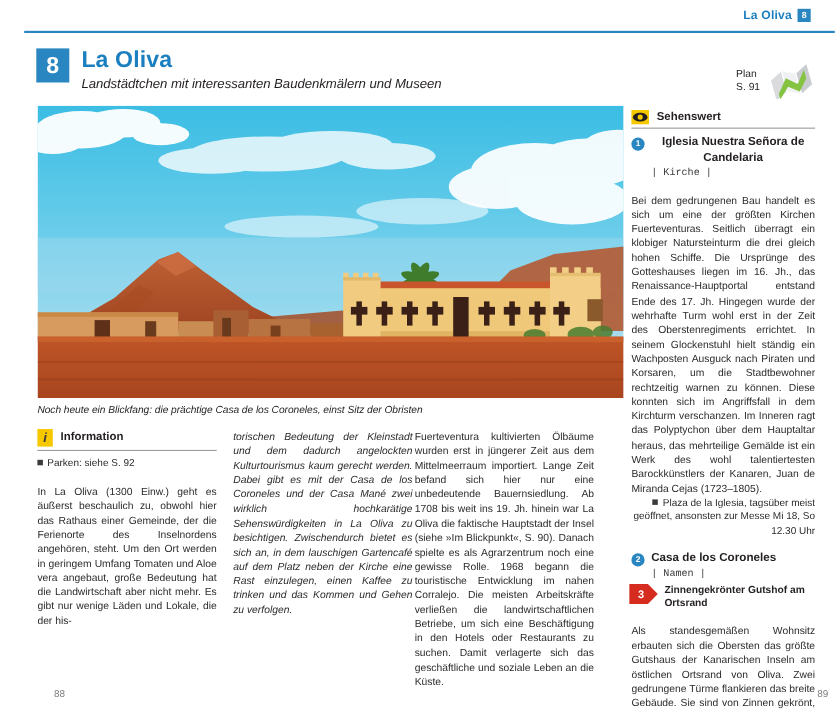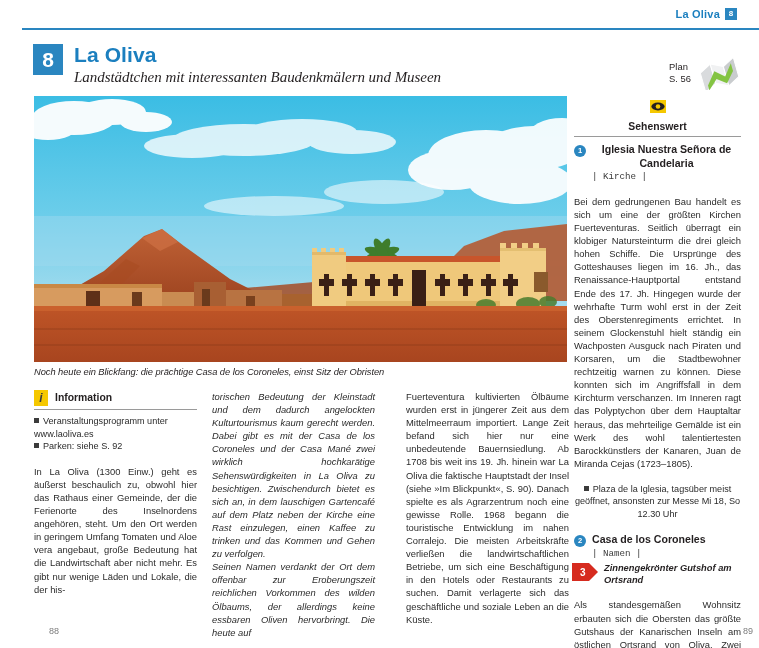--- a/index.html
+++ b/index.html
@@ -75,26 +75,25 @@
   }
   .title-texts { padding-top: 0px; }
   .main-title {
     font-size: 21px;
     font-weight: bold;
     color: #1b7fbf;
     line-height: 1;
     letter-spacing: .1px;
   }
   .subtitle {
-    font-size: 15px;
+    font-size: 12px;
     font-style: italic;
     color: #231f20;
     margin-top: 4px;
     letter-spacing: -.05px;
-    font-family: Liberation Serif, serif;
   }
 
   
   .plan-box {
     position: absolute;
     right: 18px;
     top: 56px;
     display: flex;
     align-items: center;
     gap: 6px;
@@ -133,21 +132,21 @@
     top: 390px;
     font-size: 9.4px;
     line-height: 13.1px;
     text-align: justify;
     color: #2b2b2b;
     hyphens: manual;
   }
   .col p { margin: 0; }
   .col-1 { left: 34px;  width: 163px; }
   .col-2 { left: 212px; width: 163px; font-style: italic; }
-  .col-3 { left: 406px; width: 163px; }
+  .col-3 { left: 377px; width: 163px; }
 
   
   .info-head {
     display: flex;
     align-items: center;
     gap: 7px;
     margin-bottom: 2px;
   }
   .info-i {
     width: 14px; height: 16px;
@@ -188,23 +187,22 @@
     left: 574px;
     top: 100px;
     width: 167px;
     font-size: 9.4px;
     line-height: 13.1px;
     text-align: justify;
     color: #2b2b2b;
   }
   .see-head {
     display: flex;
-    align-items: center;
+    align-items: flex-start;
     gap: 7px;
-    flex-direction: column;
   }
   .eye-icon {
     width: 16px; height: 13px;
     background: #f5c800;
     display: flex;
     align-items: center;
     justify-content: center;
   }
   .see-title {
     font-size: 10.4px;
@@ -247,40 +245,39 @@
     color: #3a3a3a;
     margin-left: 18px;
     line-height: 13px;
     font-family: Liberation Mono, monospace;
   }
   .sb-body { margin-top: 12px; }
   .sb-body p { margin: 0; }
   .sb-note {
     font-size: 9.1px;
     line-height: 12.6px;
-    text-align: center;
-    margin-top: 13px;
+    text-align: right;
+    margin-top: 1px;
   }
   .poi2-wrap { margin-top: 12px; }
   .tip-row {
     display: flex;
     align-items: flex-start;
     gap: 6px;
     margin-top: 1px;
   }
   .tip-arrow {
     flex: 0 0 auto;
     width: 26px; height: 22px;
     position: relative;
     margin-left: -2px;
   }
   .tip-arrow svg { display:block; }
   .tip-text {
     font-size: 9.3px;
-    font-style: italic;
     font-weight: bold;
     color: #231f20;
     line-height: 12.4px;
     text-align: left;
     padding-top: 1px;
   }
 
   
   .folio {
     position: absolute;
@@ -305,21 +302,21 @@
   <div class="chapter-num">8</div>
   <div class="title-texts">
     <div class="main-title">La Oliva</div>
     <div class="subtitle">Landstädtchen mit interessanten Baudenkmälern und Museen</div>
   </div>
 </div>
 
 <div class="plan-box">
   <div class="plan-text">
     <div>Plan</div>
-    <div>S. 56</div>
+    <div>S. 91</div>
   </div>
   <span class="map-icon">
     <svg viewBox="0 0 44 34" width="44" height="34">
       <g transform="rotate(-16 22 17)">
         <polygon points="4,12 16,6 16,26 4,32" fill="#d9dbdd" stroke="#ffffff" stroke-width="1"></polygon>
         <polygon points="16,6 28,12 28,32 16,26" fill="#f0f1f2" stroke="#ffffff" stroke-width="1"></polygon>
         <polygon points="28,12 40,6 40,26 28,32" fill="#c9ccce" stroke="#ffffff" stroke-width="1"></polygon>
         <path d="M8,26 L18,14 L27,22 L36,11 L36,19 L27,29 L18,22 L8,31 Z" fill="#84c442"></path>
       </g>
     </svg>
@@ -467,31 +464,29 @@
 <div class="caption">Noch heute ein Blickfang: die prächtige Casa de los Coroneles, einst Sitz der Obristen</div>
 
 <div class="col col-1">
   <div class="info-box">
     <div class="info-head">
       <span class="info-i">i</span>
       <span class="info-title">Information</span>
     </div>
     <div class="info-rule"></div>
     <div class="bullets">
-      <span class="bullet-line"><span class="sq"></span><span>Veranstaltungsprogramm unter www.laoliva.es</span></span>
       <span class="bullet-line"><span class="sq"></span><span>Parken: siehe S. 92</span></span>
     </div>
   </div>
   <div class="info-gap"></div>
   <p>In La Oliva (1300 Einw.) geht es äußerst beschaulich zu, obwohl hier das Rathaus einer Gemeinde, der die Ferienorte des Inselnordens angehören, steht. Um den Ort werden in geringem Umfang Tomaten und Aloe vera angebaut, große Bedeutung hat die Landwirtschaft aber nicht mehr. Es gibt nur wenige Läden und Lokale, die der his-</p>
 </div>
 
 <div class="col col-2">
   <p>torischen Bedeutung der Kleinstadt und dem dadurch angelockten Kulturtourismus kaum gerecht werden. Dabei gibt es mit der Casa de los Coroneles und der Casa Mané zwei wirklich hochkarätige Sehenswürdigkeiten in La Oliva zu besichtigen. Zwischendurch bietet es sich an, in dem lauschigen Gartencafé auf dem Platz neben der Kirche eine Rast einzulegen, einen Kaffee zu trinken und das Kommen und Gehen zu verfolgen.</p>
-  <p>Seinen Namen verdankt der Ort dem offenbar zur Eroberungszeit reichlichen Vorkommen des wilden Ölbaums, der allerdings keine essbaren Oliven hervorbringt. Die heute auf</p>
 </div>
 
 <div class="col col-3">
   <p>Fuerteventura kultivierten Ölbäume wurden erst in jüngerer Zeit aus dem Mittelmeerraum importiert. Lange Zeit befand sich hier nur eine unbedeutende Bauernsiedlung. Ab 1708 bis weit ins 19. Jh. hinein war La Oliva die faktische Hauptstadt der Insel (siehe »Im Blickpunkt«, S. 90). Danach spielte es als Agrarzentrum noch eine gewisse Rolle. 1968 begann die touristische Entwicklung im nahen Corralejo. Die meisten Arbeitskräfte verließen die landwirtschaftlichen Betriebe, um sich eine Beschäftigung in den Hotels oder Restaurants zu suchen. Damit verlagerte sich das geschäftliche und soziale Leben an die Küste.</p>
 </div>
 
 <div class="sidebar">
   <div class="see-head">
     <span class="eye-icon">
       <svg viewBox="0 0 16 13" width="16" height="13">

